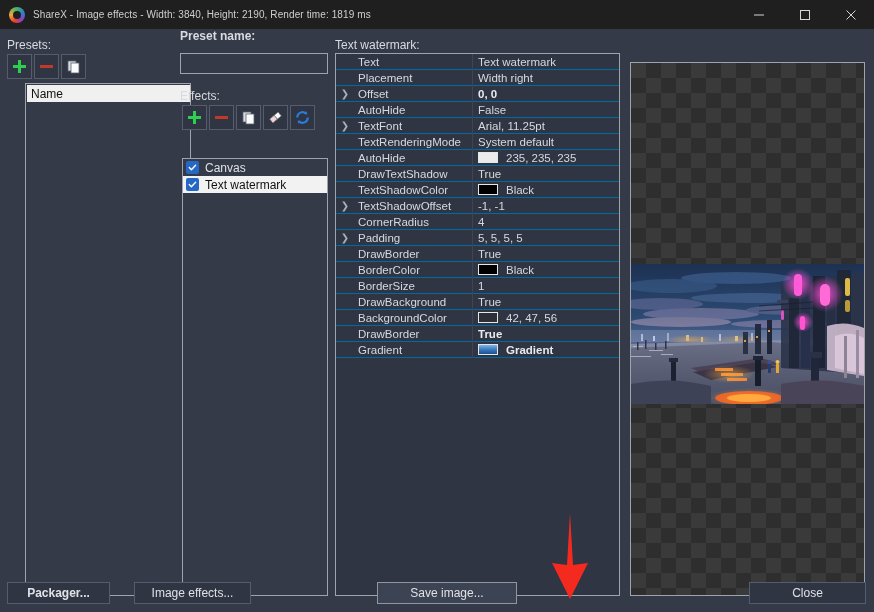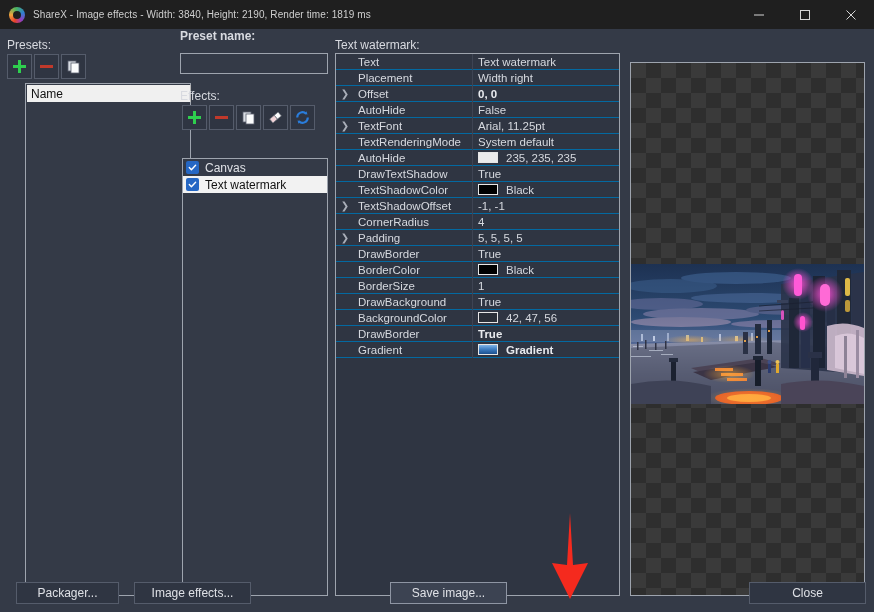--- a/index.html
+++ b/index.html
@@ -603,19 +603,19 @@
 
     <div class="red-arrow" style="left:543px; top:484px;">
       <svg width="54" height="86" viewBox="0 0 54 86">
         <path d="M27 0 L30 52 L45 50 L27 86 L9 50 L24 52 Z" fill="#f52a1e"></path>
       </svg>
     </div>
 
   </div>
 
   <div class="btn-bar">
-    <div class="btn" style="left:16px; top:4px; width:103px;">Packager...</div>
+    <div class="btn" style="left:7px; top:4px; width:103px;font-weight:bold;">Packager...</div>
     <div class="btn" style="left:134px; top:4px; width:117px;">Image effects...</div>
-    <div class="btn hi" style="left:390px; top:4px; width:117px;">Save image...</div>
+    <div class="btn hi" style="left:377px; top:4px; width:140px;">Save image...</div>
     <div class="btn" style="left:749px; top:4px; width:117px;">Close</div>
   </div>
 
 </div>
 
 </body></html>

